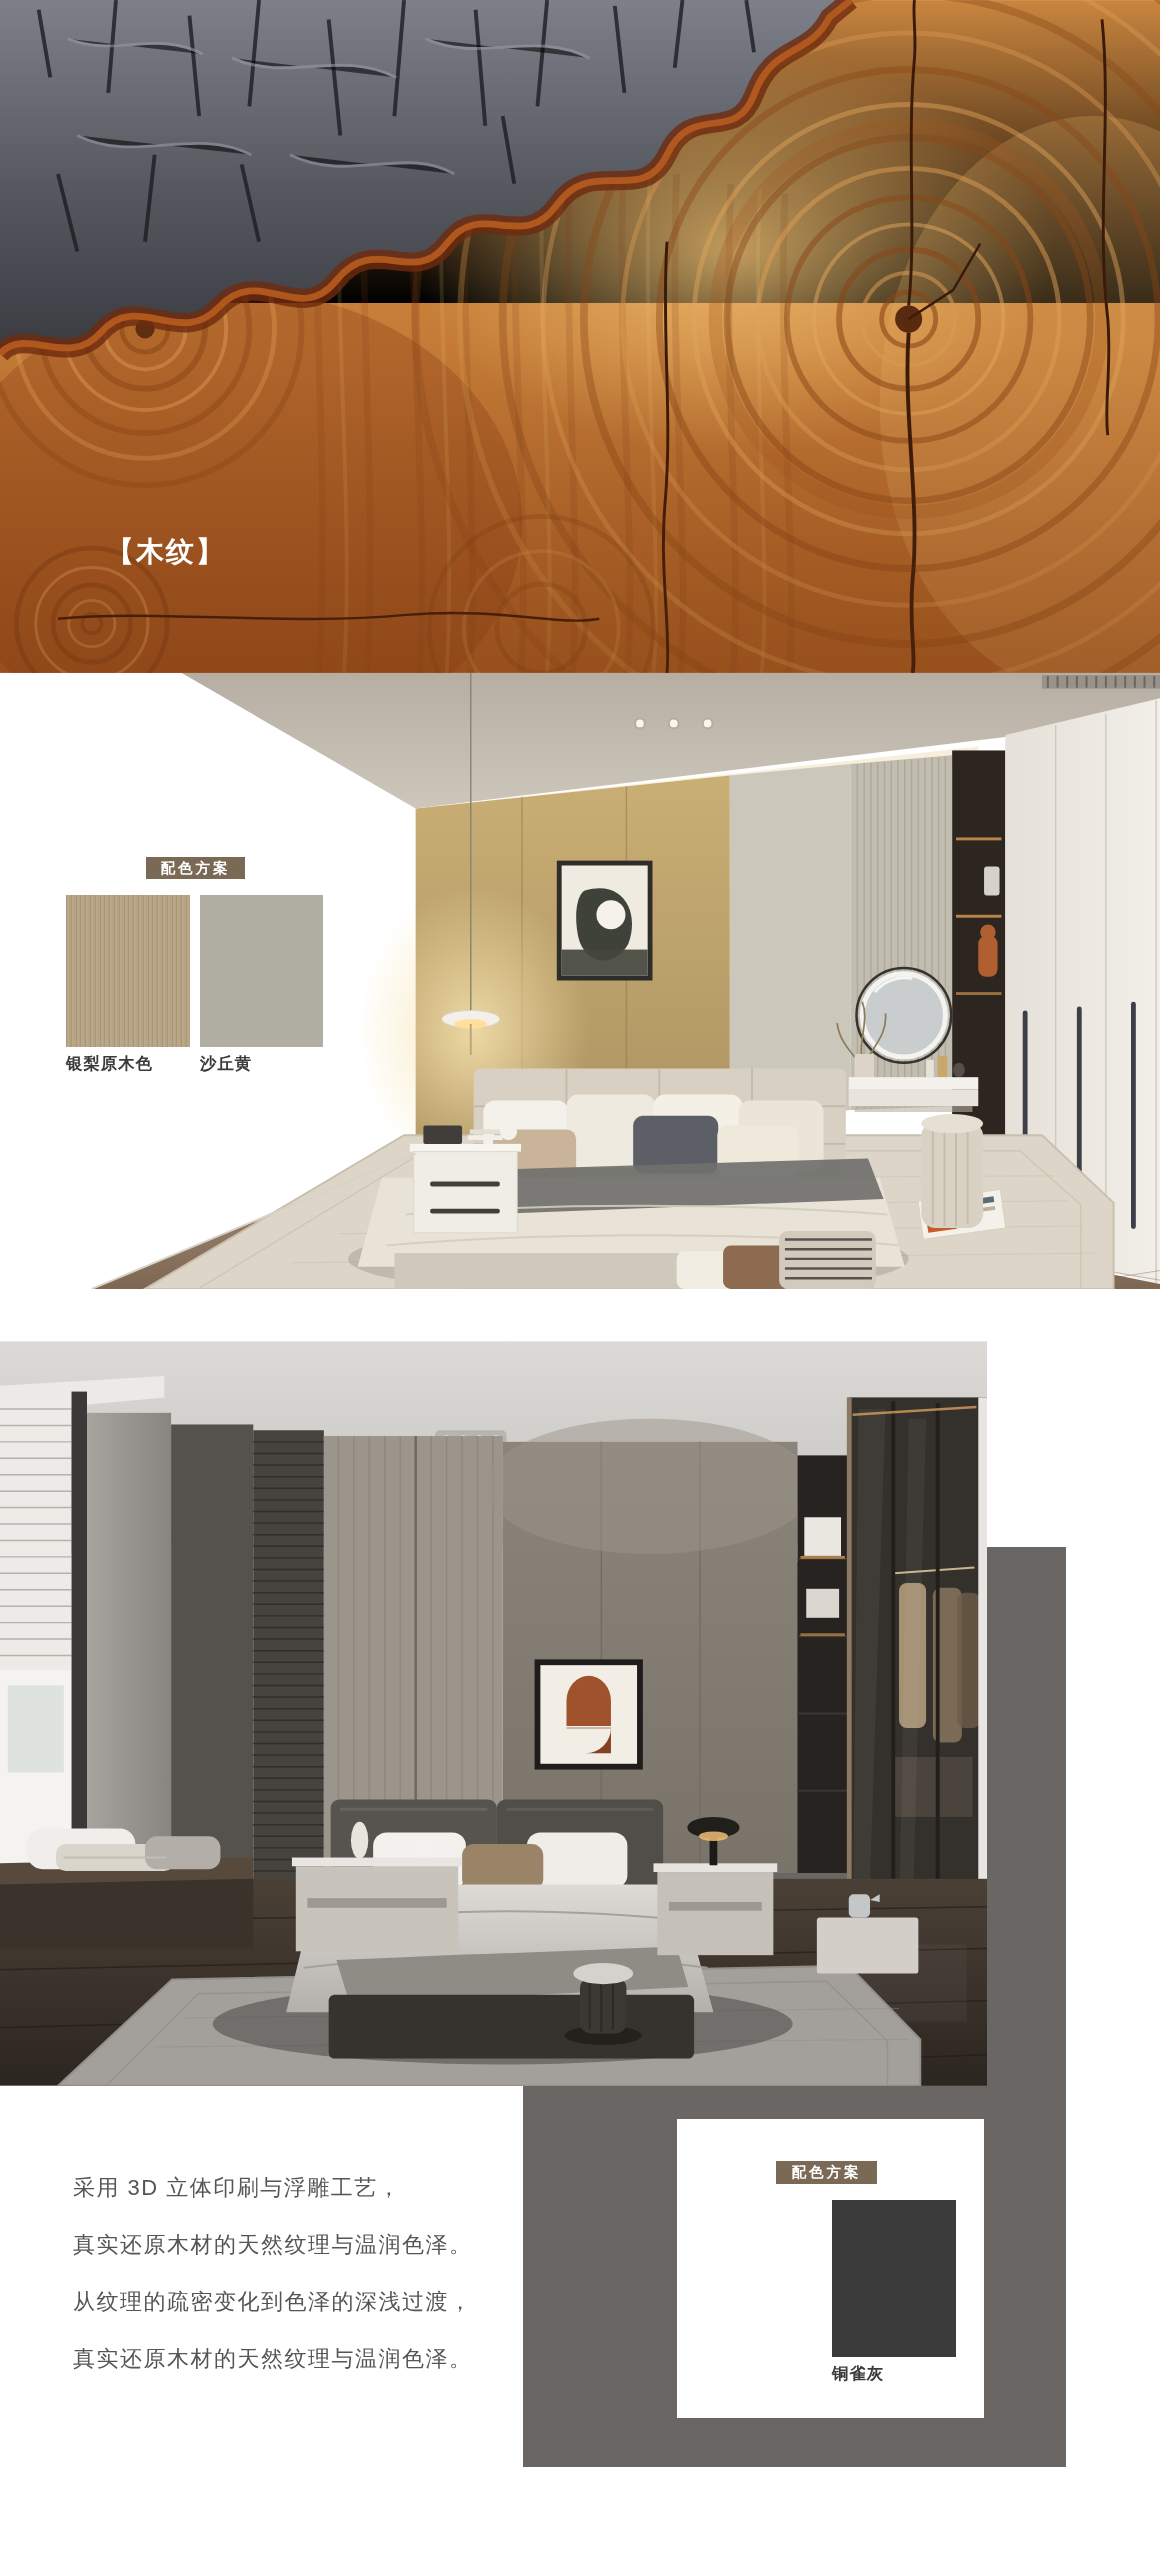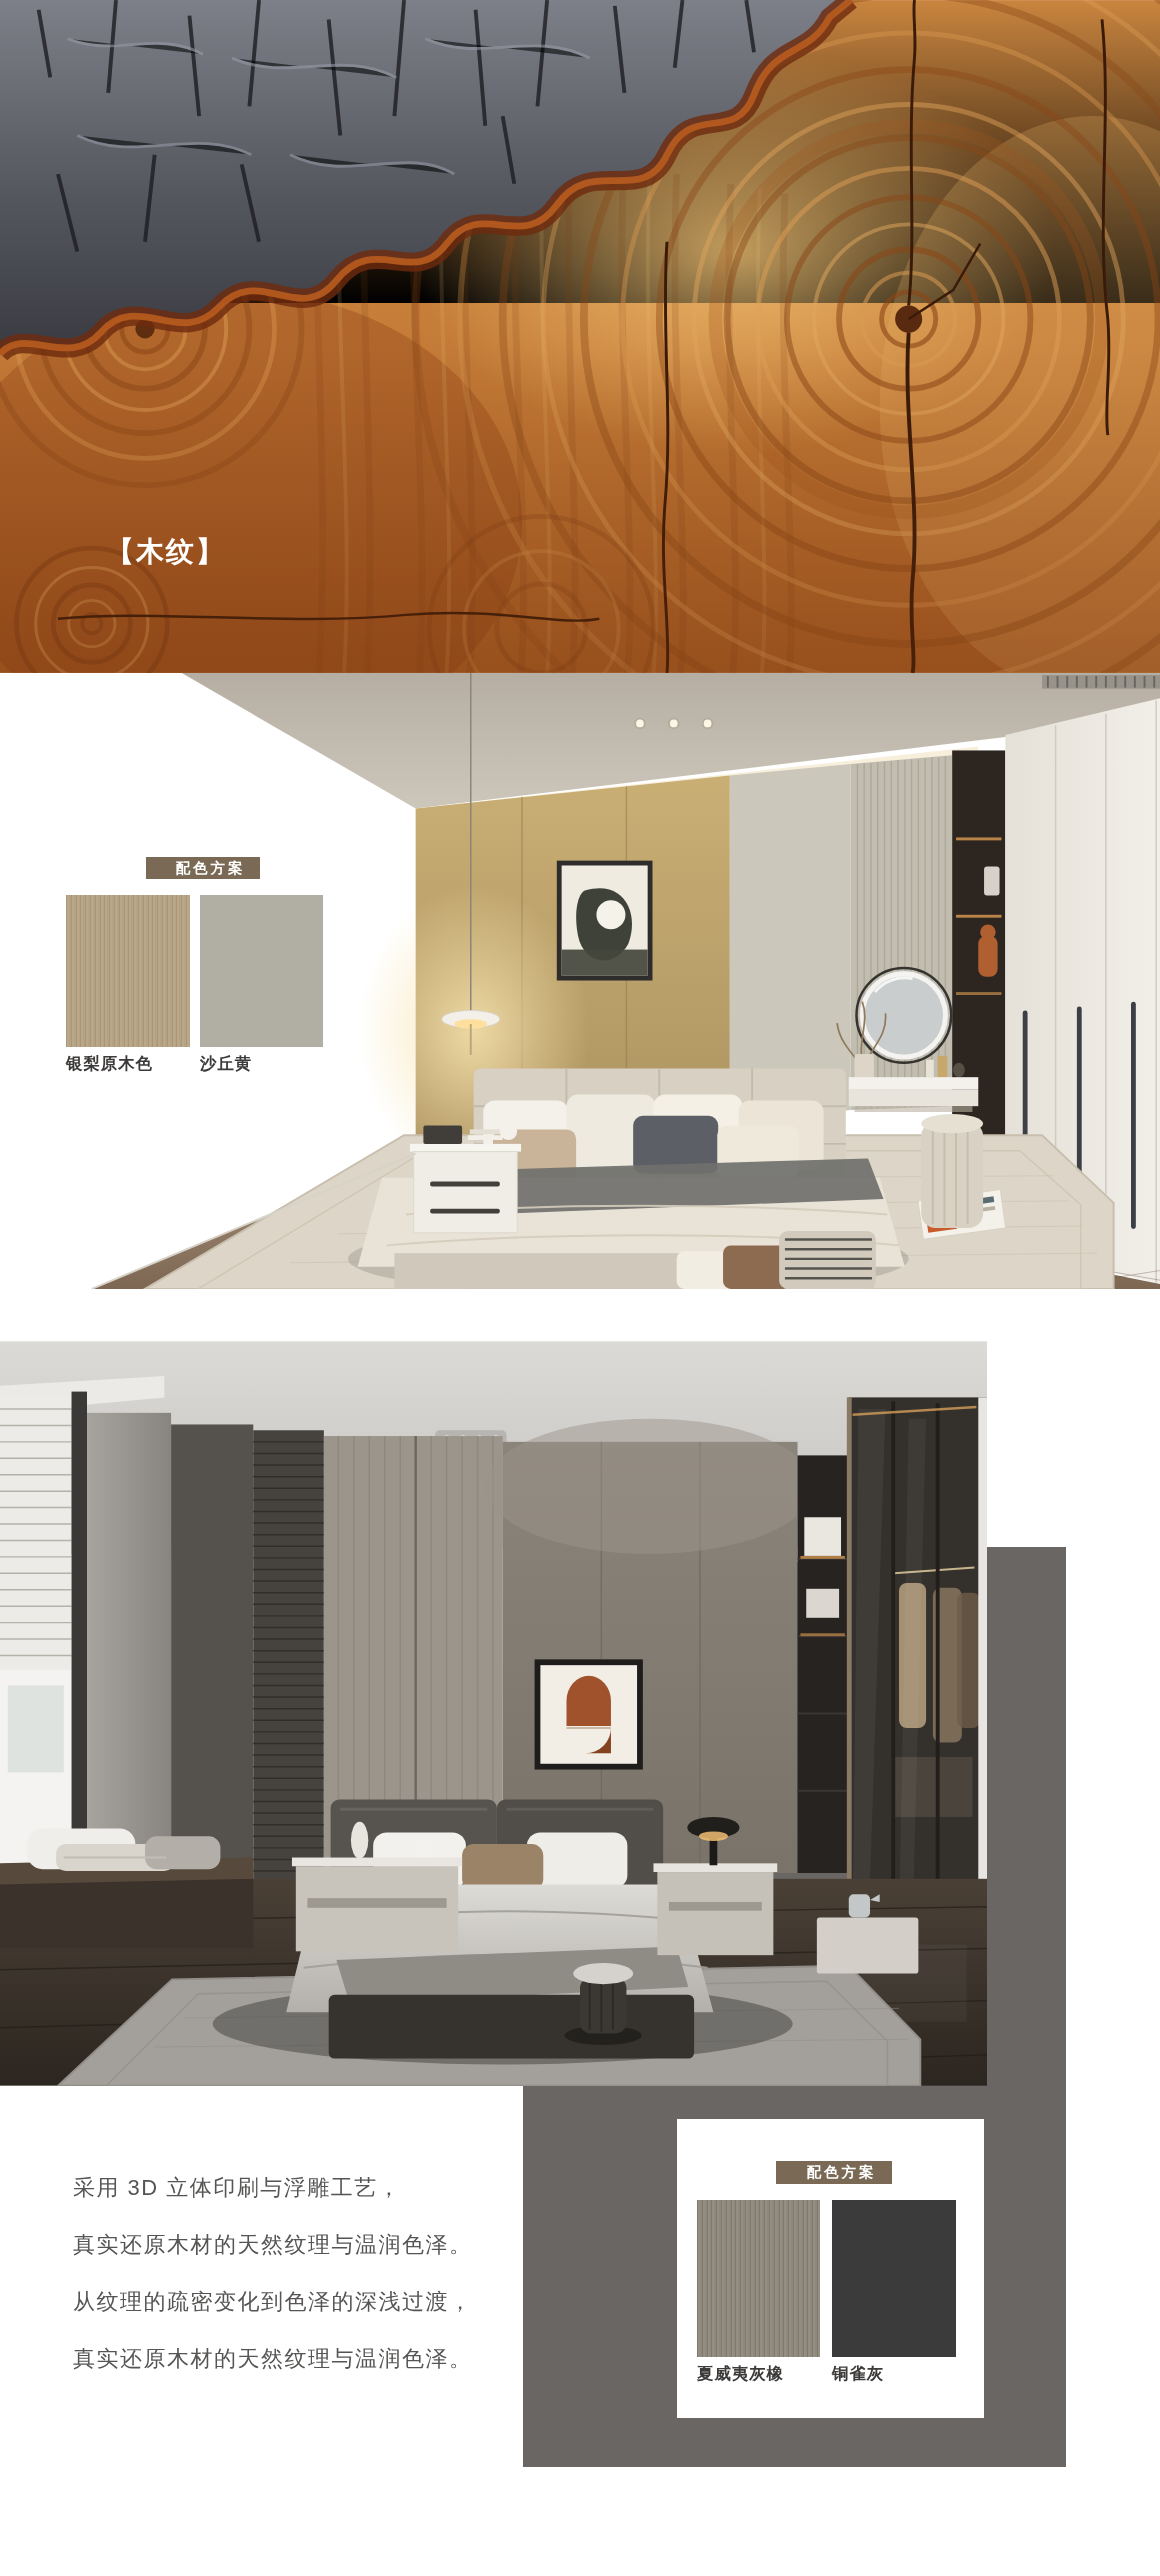--- a/index.html
+++ b/index.html
@@ -8,21 +8,21 @@
   .abs{position:absolute;}
   
   #hero{left:0;top:0;width:1160px;height:673px;}
   #hero svg{display:block;}
   .hero-title{left:109px;top:383px;color:#ffffff;font-size:68px;font-weight:500;
               letter-spacing:8.7px;line-height:1.1;text-shadow:0 1px 5.8px rgba(60,20,0,.25);}
   .hero-tag{left:106px;top:501px;color:#ffffff;font-size:28px;font-weight:700;letter-spacing:1.9px;margin-top:32px;}
   .hero-sub{left:111px;top:545px;color:#ffffff;font-size:25px;font-weight:400;letter-spacing:1.9px;}
   
   .badge{color:#ffffff;font-size:14.5px;font-weight:700;letter-spacing:2.9px;
-         display:flex;align-items:center;justify-content:center;padding-left:15px;}
+         display:flex;align-items:center;justify-content:center;}
   .swatch{width:100%;}
   .grain{background-image:repeating-linear-gradient(90deg,rgba(60,40,10,.10) 0 1px,
          rgba(255,255,255,.05) 1px 2.9px,rgba(0,0,0,0) 2.9px 4.8px);}
   .grain-dark{background-image:repeating-linear-gradient(90deg,rgba(0,0,0,.12) 0 1px,
          rgba(255,255,255,.05) 1px 2.9px,rgba(0,0,0,0) 2.9px 4.8px);}
   .swatch-label{margin-top:5.8px;text-align:left;font-size:16.4px;font-weight:700;color:#3d3b3a;
                 letter-spacing:1px;white-space:nowrap;}
   
   #backdrop{left:523px;top:1547px;width:543px;height:920px;}
   #card{left:677px;top:2119px;width:307px;height:299px;background:#ffffff;}
@@ -657,23 +657,19 @@
     </svg>
   </div>
 
   <div class="abs para-line" style="top:2173px;">采用 3D 立体印刷与浮雕工艺，</div>
   <div class="abs para-line" style="top:2230px;">真实还原木材的天然纹理与温润色泽。</div>
   <div class="abs para-line" style="top:2287px;">从纹理的疏密变化到色泽的深浅过渡，</div>
   <div class="abs para-line" style="top:2344px;">真实还原木材的天然纹理与温润色泽。</div>
 
   <div id="card" class="abs"></div>
   <div class="abs badge" style="left: 776px; top: 2161px; width: 101px; height: 23px; background-color: rgb(122, 106, 85);">配色方案</div>
-  <div class="abs" style="left:697px;top:2200px;width:123px;">
-    <div class="swatch grain-dark" style="height: 157px; background-color: rgb(143, 137, 124);"></div>
-    <div class="swatch-label">夏威夷灰橡</div>
-  </div>
   <div class="abs" style="left:832px;top:2200px;width:124px;">
     <div class="swatch" style="height: 157px; background-color: rgb(59, 59, 59);"></div>
     <div class="swatch-label">铜雀灰</div>
   </div>
 
 </div>
 
 
 </body></html>

